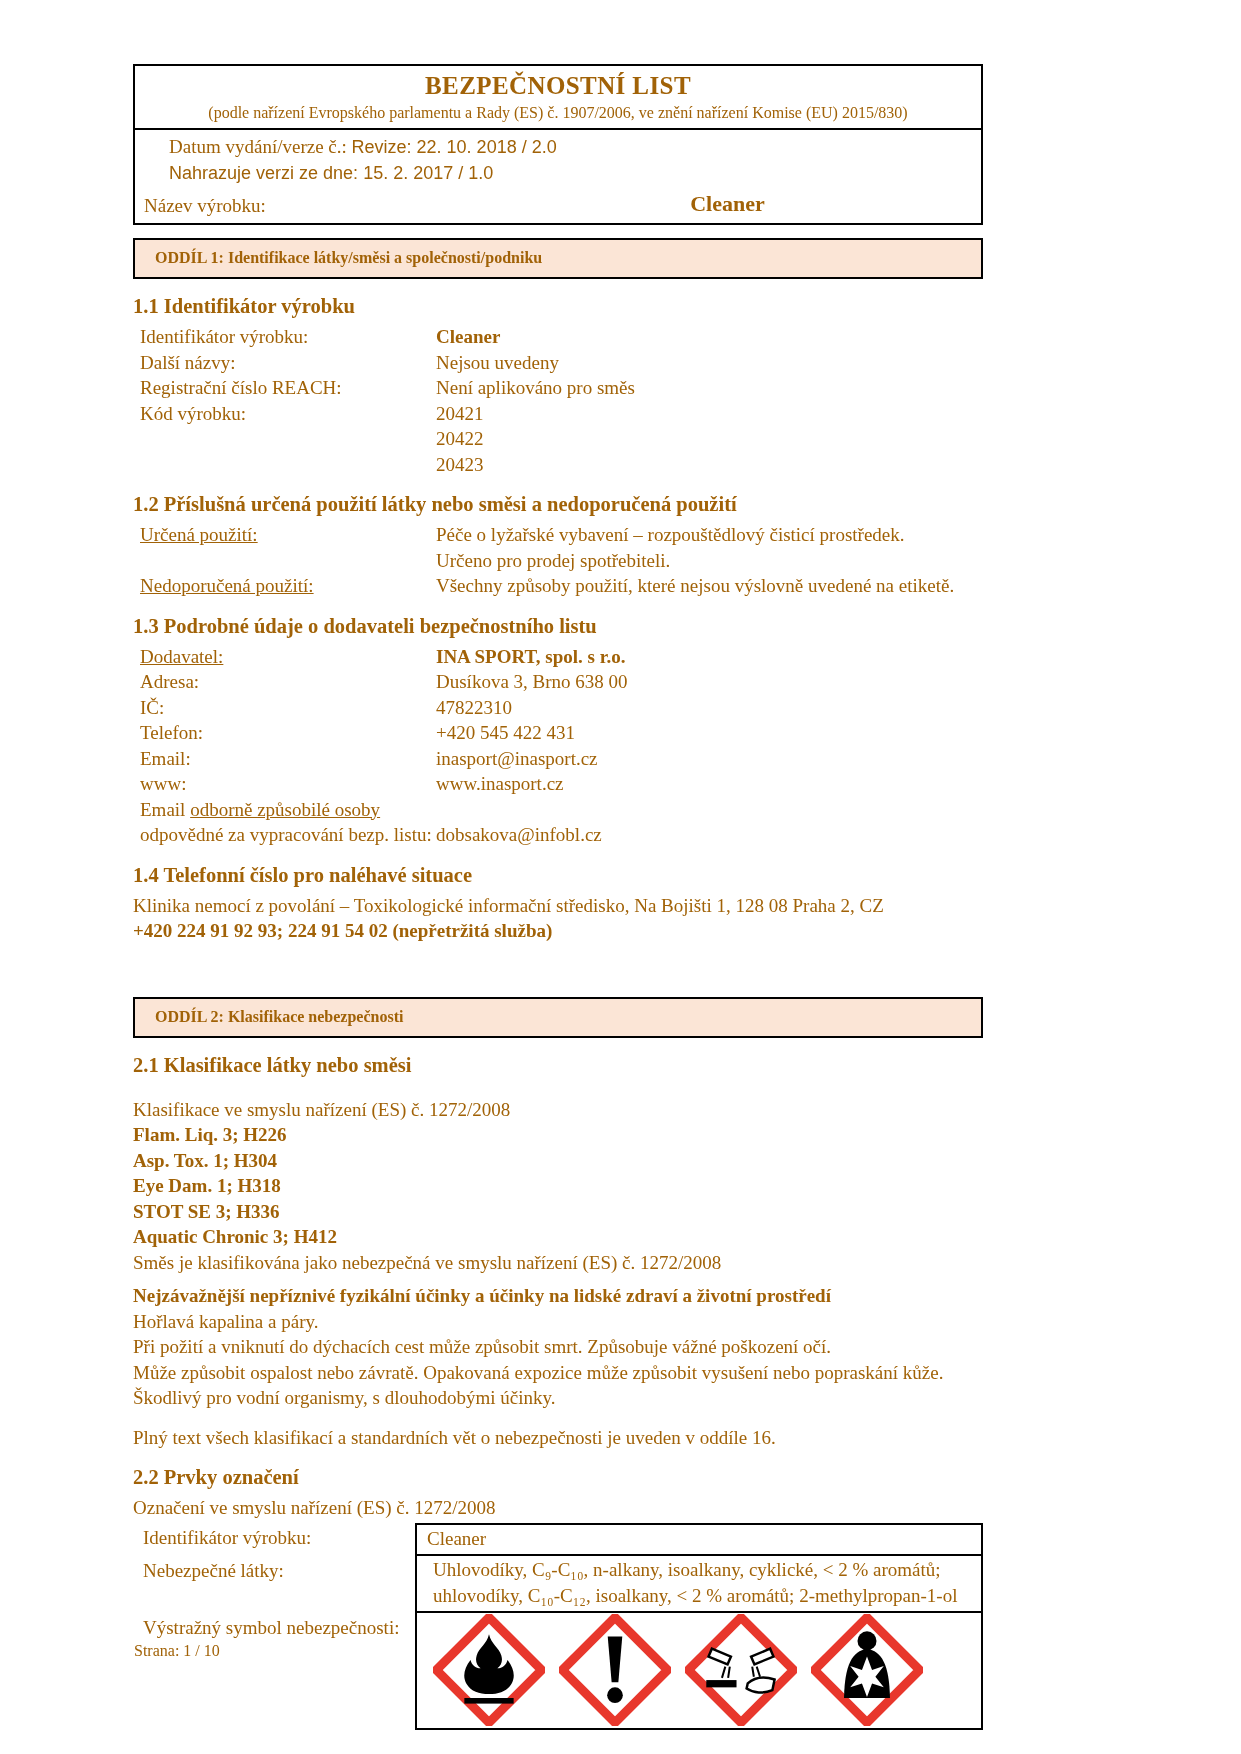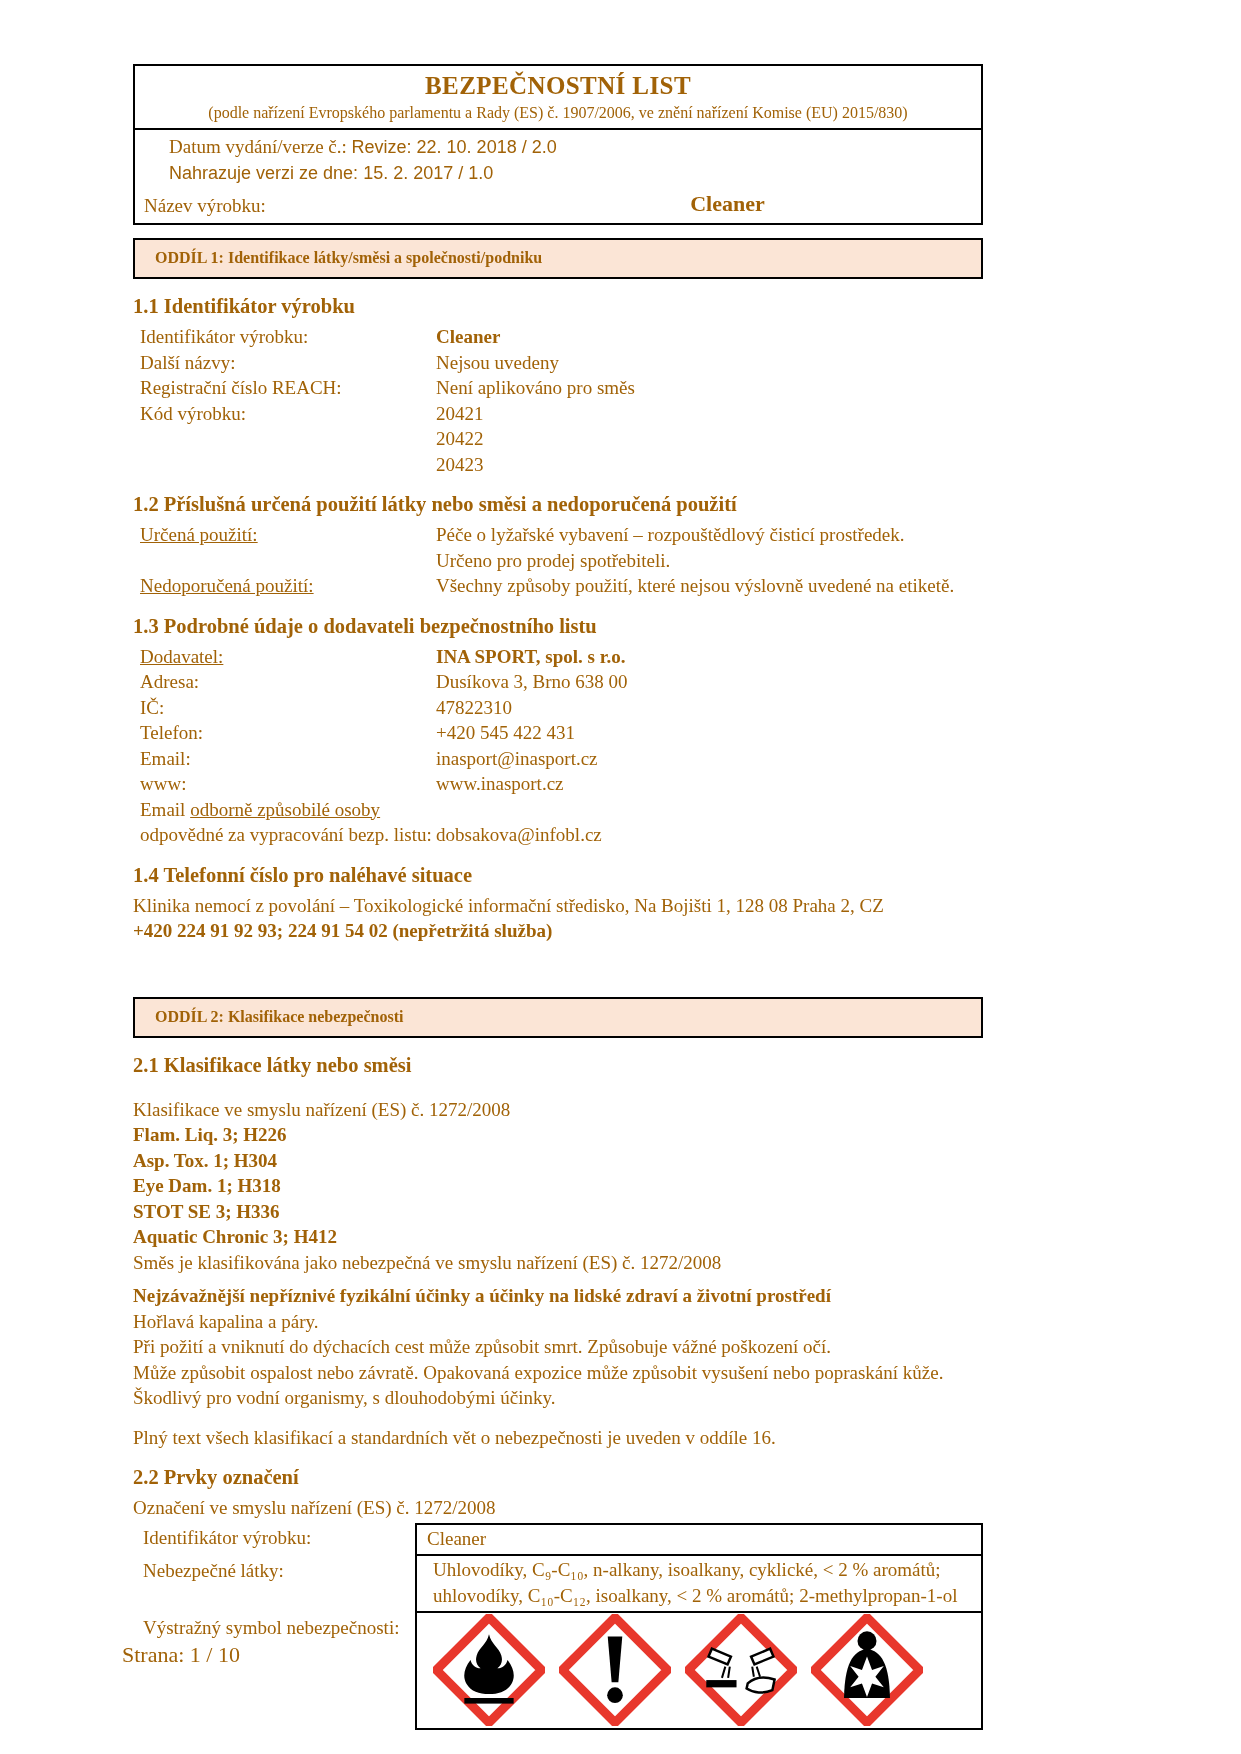--- a/index.html
+++ b/index.html
@@ -38,21 +38,21 @@
   .gap8 { height:8px; } .gap14 { height:14px; } .gap40 { height:40px; }
 
   
   .tbl { display:grid; grid-template-columns:282px 1fr; margin-top:2px; }
   .tbl .lab { padding:2px 0 0 10px; font-size:19px; line-height:25.5px; }
   .tbl .val { border:2px solid #000; padding:1px 10px 2px; font-size:19px; line-height:26px; }
   .tbl .val.mid, .tbl .val.bot { border-top:none;padding-left:16px; }
   .picto-cell { display:flex; align-items:center; gap:14px; padding:10px 6px 10px 12px; }
   .picto { width:112px; height:112px; flex:none; }
 
-  .footer { position:absolute; left:122px; top:1642px; font-size:22px; }
+  .footer { position:absolute; left:134px; top:1642px; font-size:16px; }
 </style>
 </head>
 <body>
 
 <div class="page">
   <div class="content">
 
     <div class="idbox">
       <div class="idbox-top">
         <div class="doc-title">BEZPEČNOSTNÍ LIST</div>

